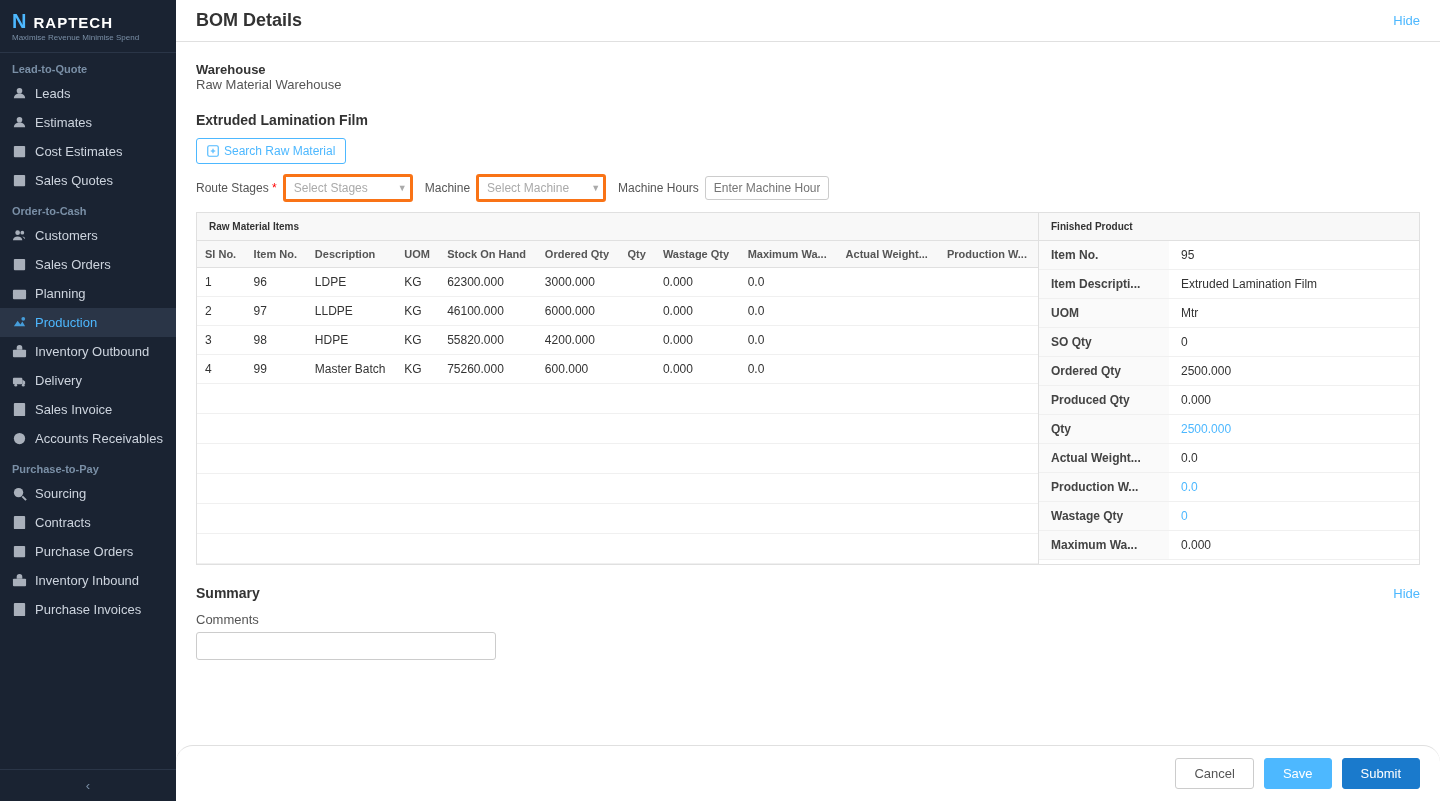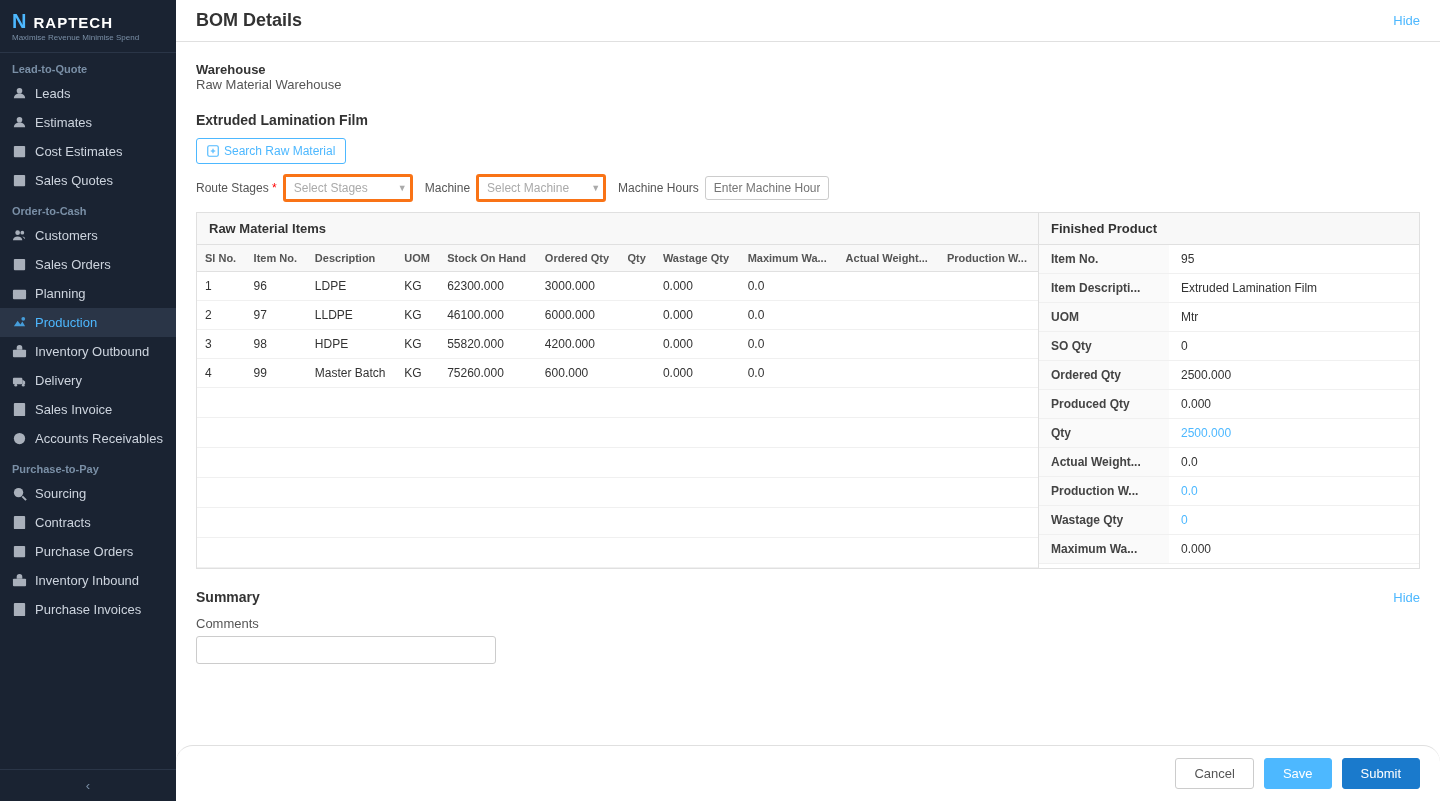--- a/index.html
+++ b/index.html
@@ -45,21 +45,21 @@
     .form-group label .required { color: red; }
     .form-select { padding: 4px 24px 4px 8px; border: 3px solid #f97316; border-radius: 3px; font-size: 12px; background: #fff; color: #aaa; appearance: none; min-width: 130px; }
     .select-wrapper { position: relative; }
     .select-wrapper::after { content: '▼'; position: absolute; right: 6px; top: 50%; transform: translateY(-50%); font-size: 9px; color: #aaa; pointer-events: none; }
 
     
     .table-layout { display: flex; gap: 0; border: 1px solid #e0e0e0; }
     .raw-material-panel { flex: 1; border-right: 1px solid #e0e0e0; }
     .finished-product-panel { width: 380px; }
 
-    .panel-header { background: #f8f8f8; padding: 8px 12px; font-weight: 600; font-size: 13px; border-bottom: 1px solid #e0e0e0; color: #333; }
+    .panel-header { background: #f8f8f8; padding: 8px 12px; font-weight: 600; font-size: 10px; border-bottom: 1px solid #e0e0e0; color: #333; }
 
     
     .data-table { width: 100%; border-collapse: collapse; font-size: 12px; }
     .data-table th { background: #f8f8f8; padding: 7px 8px; text-align: left; border-bottom: 1px solid #e0e0e0; color: #555; font-weight: 600; white-space: nowrap; font-size: 11px; }
     .data-table td { padding: 7px 8px; border-bottom: 1px solid #f0f0f0; color: #333; white-space: nowrap; }
 
     
     .fp-table { width: 100%; border-collapse: collapse; font-size: 12px; }
     .fp-table td { padding: 7px 12px; border-bottom: 1px solid #f0f0f0; color: #333; }
     .fp-table td:first-child { font-weight: 600; color: #444; width: 130px; background: #fafafa; }

